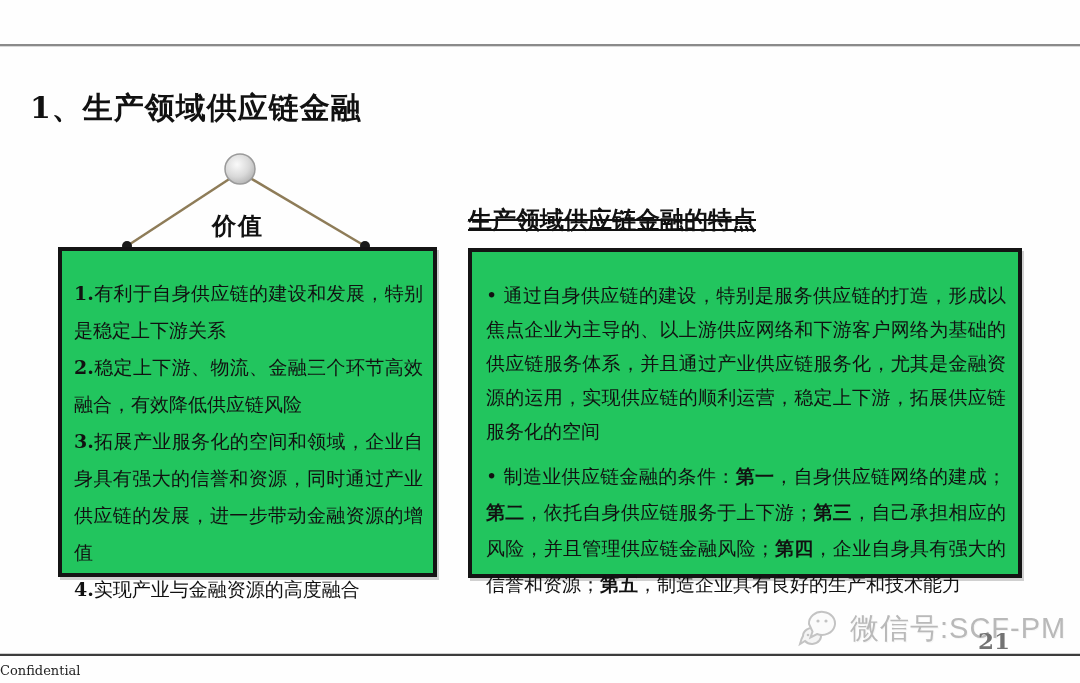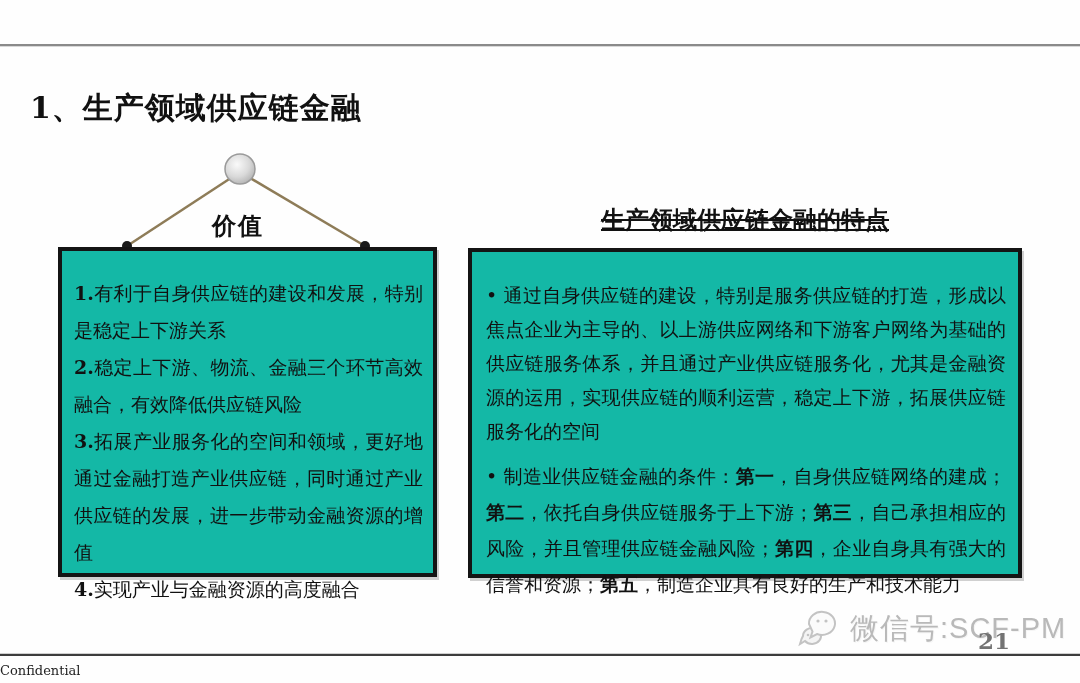--- a/index.html
+++ b/index.html
@@ -18,29 +18,29 @@
 
   
   .page-title{position:absolute;left:30px;top:68px;font-size:30px;font-weight:bold;letter-spacing:1px;}
 
   
   .sign-svg{position:absolute;left:50px;top:138px;}
   .sign-label{position:absolute;left:190px;top:210px;width:96px;text-align:center;font-size:24px;font-weight:bold;letter-spacing:2px;}
 
   
   .panel{
-    position:absolute;background:#14b8a6;border:4px solid #141414;
+    position:absolute;background:#22c55e;border:4px solid #141414;
     box-sizing:border-box;box-shadow:2px 3px 0 rgba(0,0,0,0.18);
   }
   .left-panel{left:58px;top:247px;width:379px;height:330px;padding:24px 10px 0 12px;}
   .left-panel p{margin:0;font-size:19px;line-height:37px;text-align:justify;}
   .left-panel b{font-weight:bold;}
 
   .right-title{
-    position:absolute;left:468px;top:204px;width:554px;text-align:center;
+    position:absolute;left:468px;top:204px;width:554px;text-align:left;
     font-size:24px;font-weight:bold;
     text-decoration:underline line-through;
     text-decoration-thickness:2px;
   }
   .right-panel{left:468px;top:248px;width:554px;height:330px;padding:26px 12px 0 14px;}
   .right-panel p{margin:0;font-size:19px;line-height:34px;text-align:justify;}
   .right-panel p.second{margin-top:10px;line-height:36px;}
   .right-panel b{font-weight:bold;}
 
   
@@ -73,21 +73,21 @@
     <line x1="190" y1="34" x2="315" y2="108" stroke="#8e7c58" stroke-width="2.5"></line>
     <circle cx="77" cy="108" r="5" fill="#1a1a1a"></circle>
     <circle cx="315" cy="108" r="5" fill="#1a1a1a"></circle>
     <circle cx="190" cy="31" r="15" fill="url(#pinGrad)" stroke="#9a9a9a" stroke-width="1.5"></circle>
   </svg>
   <div class="sign-label">价值</div>
 
   <div class="panel left-panel">
     <p><b>1.</b><span>有利于自身供应链的建设和发展，特别是稳定上下游关系</span></p>
     <p><b>2.</b><span>稳定上下游、物流、金融三个环节高效融合，有效降低供应链风险</span></p>
-    <p><b>3.</b><span>拓展产业服务化的空间和领域，更好地通过金融打造产业供应链，同时通过产业供应链的发展，进一步带动金融资源的增值</span></p>
+    <p><b>3.</b><span>拓展产业服务化的空间和领域，企业自身具有强大的信誉和资源，同时通过产业供应链的发展，进一步带动金融资源的增值</span></p>
     <p><b>4.</b><span>实现产业与金融资源的高度融合</span></p>
   </div>
 
   <div class="right-title">生产领域供应链金融的特点</div>
   <div class="panel right-panel">
     <p>• 通过自身供应链的建设，特别是服务供应链的打造，形成以焦点企业为主导的、以上游供应网络和下游客户网络为基础的供应链服务体系，并且通过产业供应链服务化，尤其是金融资源的运用，实现供应链的顺利运营，稳定上下游，拓展供应链服务化的空间</p>
     <p class="second"><span>• 制造业供应链金融的条件：</span><b>第一</b><span>，自身供应链网络的建成；</span><b>第二</b><span>，依托自身供应链服务于上下游；</span><b>第三</b><span>，自己承担相应的风险，并且管理供应链金融风险；</span><b>第四</b><span>，企业自身具有强大的信誉和资源；</span><b>第五</b><span>，制造企业具有良好的生产和技术能力</span></p>
   </div>
 
   <div class="watermark">

